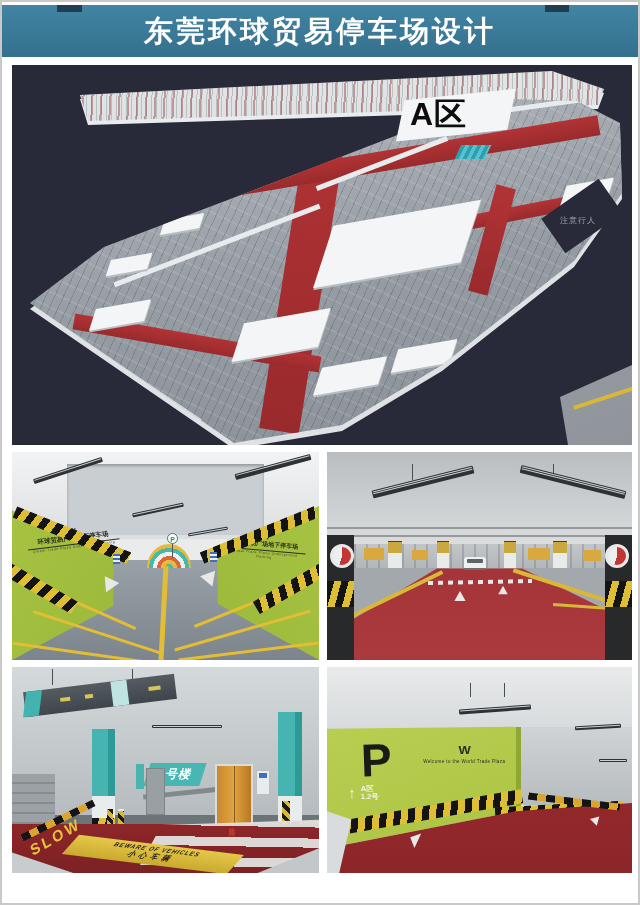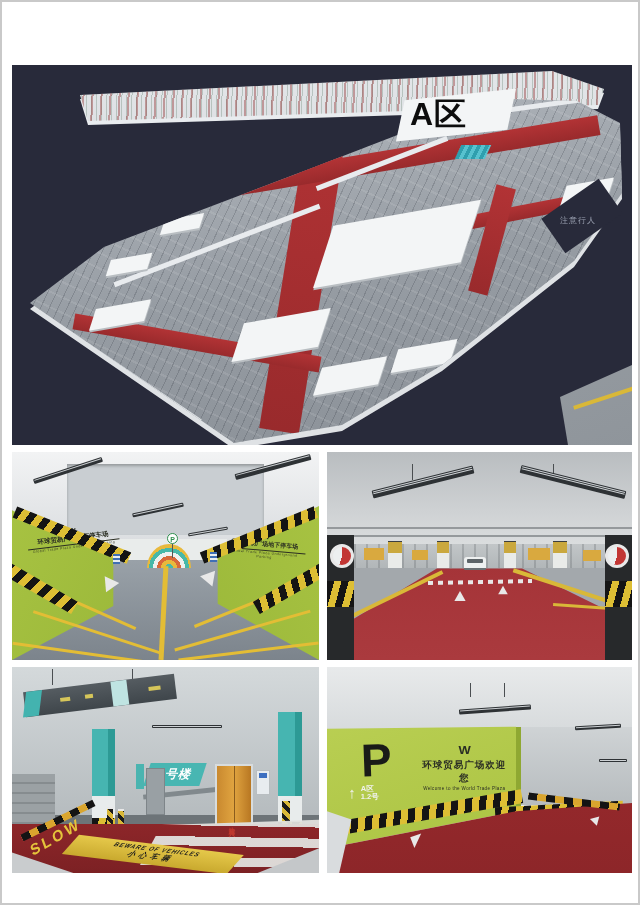--- a/index.html
+++ b/index.html
@@ -154,20 +154,25 @@
   #c4 .floor{left:0;top:0;width:100%;height:100%;clip-path:polygon(0 88%,62% 70%,100% 66%,100% 100%,0 100%);
     background:linear-gradient(#a02c2f,#8d2629);}
   #c4 .rbump{left:66%;top:63.5%;width:30%;height:7px;transform:rotate(7deg);}
   #c4 .curb{left:0;top:0;width:100%;height:100%;clip-path:polygon(0 70%,8% 74%,4% 100%,0 100%);background:#d9dcde;}
 </style>
 </head>
 <body>
 
 <div class="poster">
 
+  <div class="header">
+    <div class="tab l"></div>
+    <div class="tab r"></div>
+    <div class="title">东莞环球贸易停车场设计</div>
+  </div>
 
   <div class="aerial">
     <div class="strip-slab"></div>
     <div class="strip"></div>
     <div class="slab"></div>
     <div class="plate">
       <div class="lane v"></div>
       <div class="lane h1"></div>
       <div class="lane h2"></div>
       <div class="lane h3"></div>
@@ -349,21 +354,20 @@
         <i></i>
       </div>
     <div class="lightbar" style="left:272px;top:92px;width:28px;height:3px;">
         <i></i>
       </div>
     <div class="abs gwall"></div>
     <div class="abs gedge"></div>
     <div class="abs plogo">P</div>
     <div class="abs wbox">
       <div class="w">W</div>
-      <div class="cn">环球贸易广场欢迎您</div>
       <div class="en">Welcome to the World Trade Plaza</div>
     </div>
     <div class="abs dir">
       <span class="up">↑</span>
       <span class="zn">
         <span>A区</span><br>
         <span>1.2号</span>
       </span>
     </div>
     <div class="abs chev1 chev"></div>

